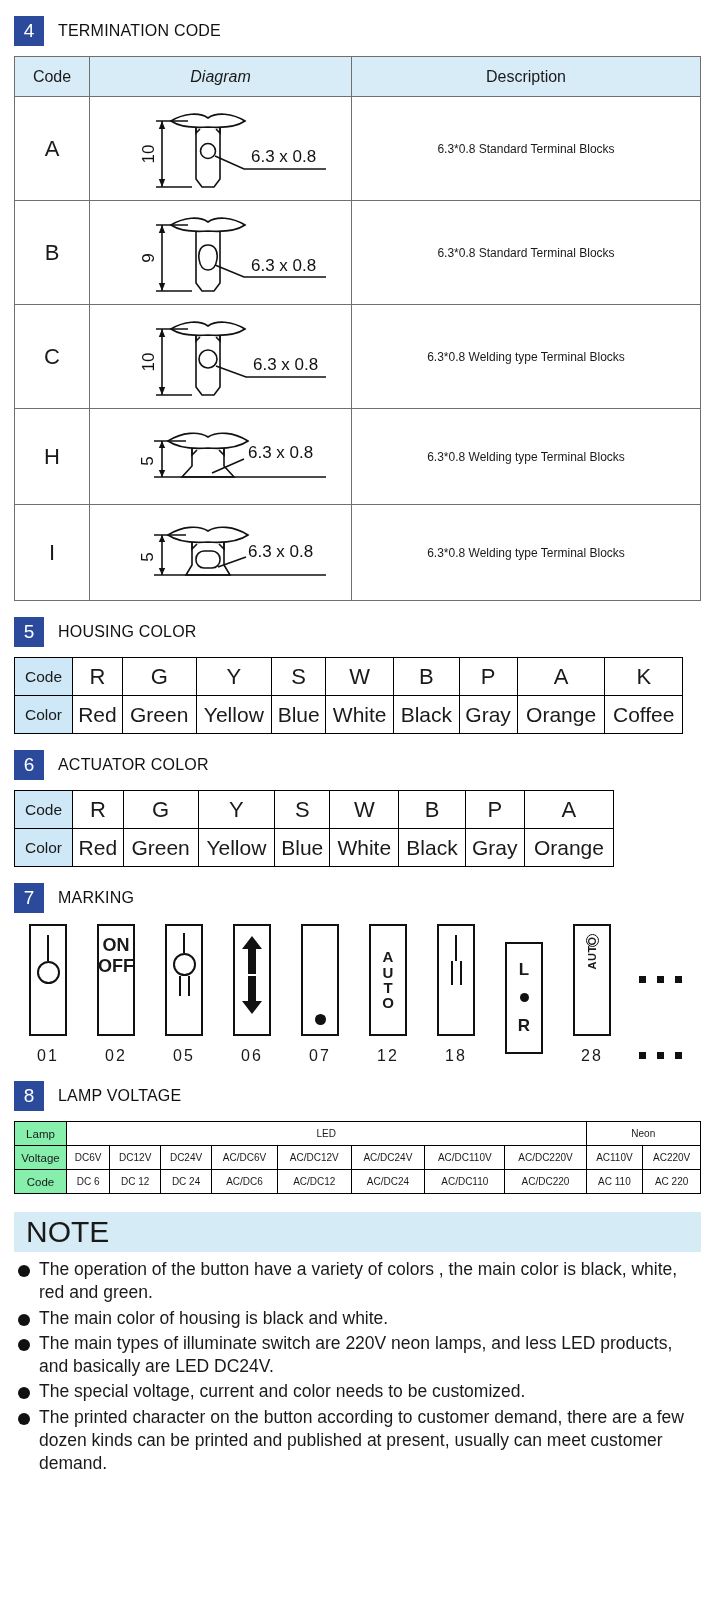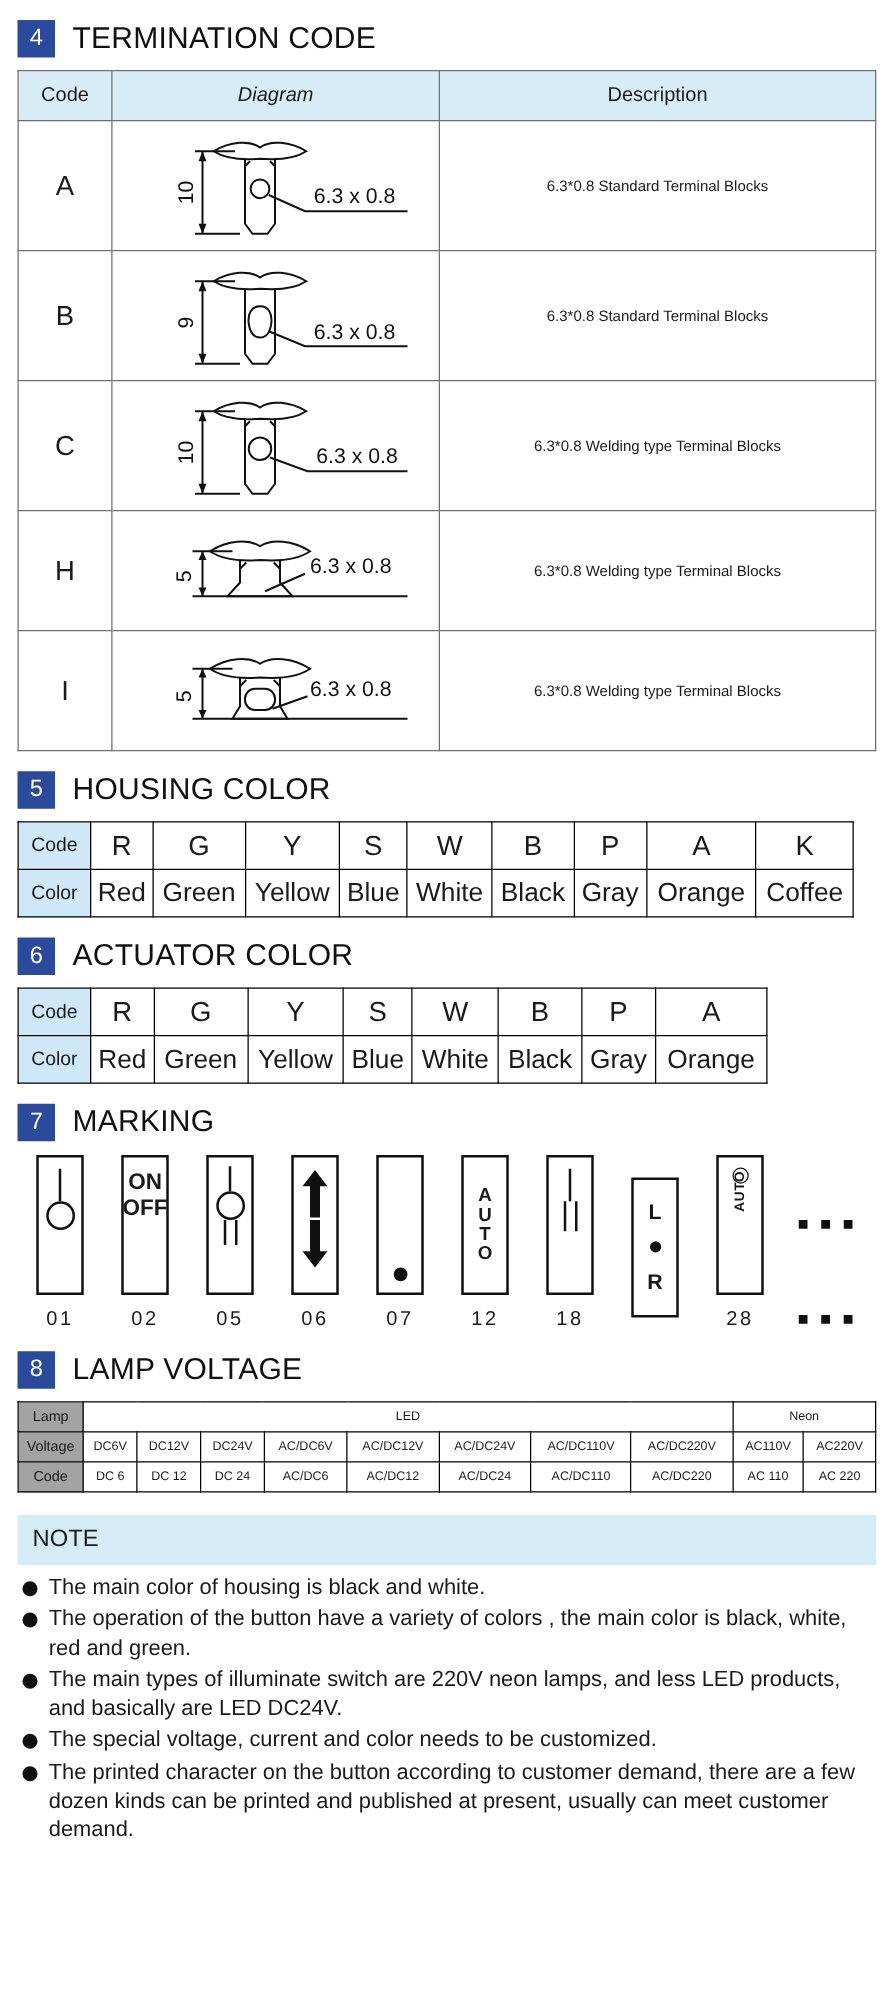--- a/index.html
+++ b/index.html
@@ -22,21 +22,21 @@
   }
   .sec-badge {
     width: 30px; height: 30px;
     background: #2b4a9b;
     color: #ffffff;
     font-size: 19px;
     display: flex; align-items: center; justify-content: center;
     flex: 0 0 auto;
   }
   .sec-title {
-    font-size: 24px;
+    font-size: 16px;
     letter-spacing: .2px;
     color: #111;
   }
 
   
   table { border-collapse: collapse; width: 100%; }
   .tbl td, .tbl th { border: 1px solid #6f6f6f; }
 
   
   .term { width: 687px; }
@@ -138,29 +138,29 @@
   
   .lamp { width: 687px; }
   .lamp td {
     border: 1px solid #000;
     text-align: center;
     font-size: 10px;
     height: 24px;
     padding: 0 2px;
     white-space: nowrap;
   }
-  .lamp td.lbl { background: #a3a3a3; width: 52px; font-size: 11.5px; }
+  .lamp td.lbl { background: #86efac; width: 52px; font-size: 11.5px; }
 
   
   .note-bar {
     background: #d5ecf7;
     height: 40px;
     display: flex; align-items: center;
     padding-left: 12px;
-    font-size: 19px;
+    font-size: 30px;
     margin-top: 18px;
   }
   .note-list { margin: 6px 0 14px 0; padding: 0; list-style: none; }
   .note-list li {
     position: relative;
     padding-left: 25px;
     font-size: 17.5px;
     line-height: 1.33;
     margin-bottom: 2px;
   }
@@ -531,20 +531,20 @@
       <td>AC/DC110</td>
       <td>AC/DC220</td>
       <td>AC 110</td>
       <td>AC 220</td>
     </tr>
   </tbody>
     </table>
 
   <div class="note-bar">NOTE</div>
   <ul class="note-list">
+    <li>The operation of the button have a variety of colors , the main color is black, white, red and green.</li>
     <li>The main color of housing is black and white.</li>
-    <li>The operation of the button have a variety of colors , the main color is black, white, red and green.</li>
     <li>The main types of illuminate switch are 220V neon lamps, and less LED products, and basically are LED DC24V.</li>
     <li>The special voltage, current and color needs to be customized.</li>
     <li>The printed character on the button according to customer demand, there are a few dozen kinds can be printed and published at present, usually can meet customer demand.</li>
   </ul>
 
 </div>
 
 </body></html>

